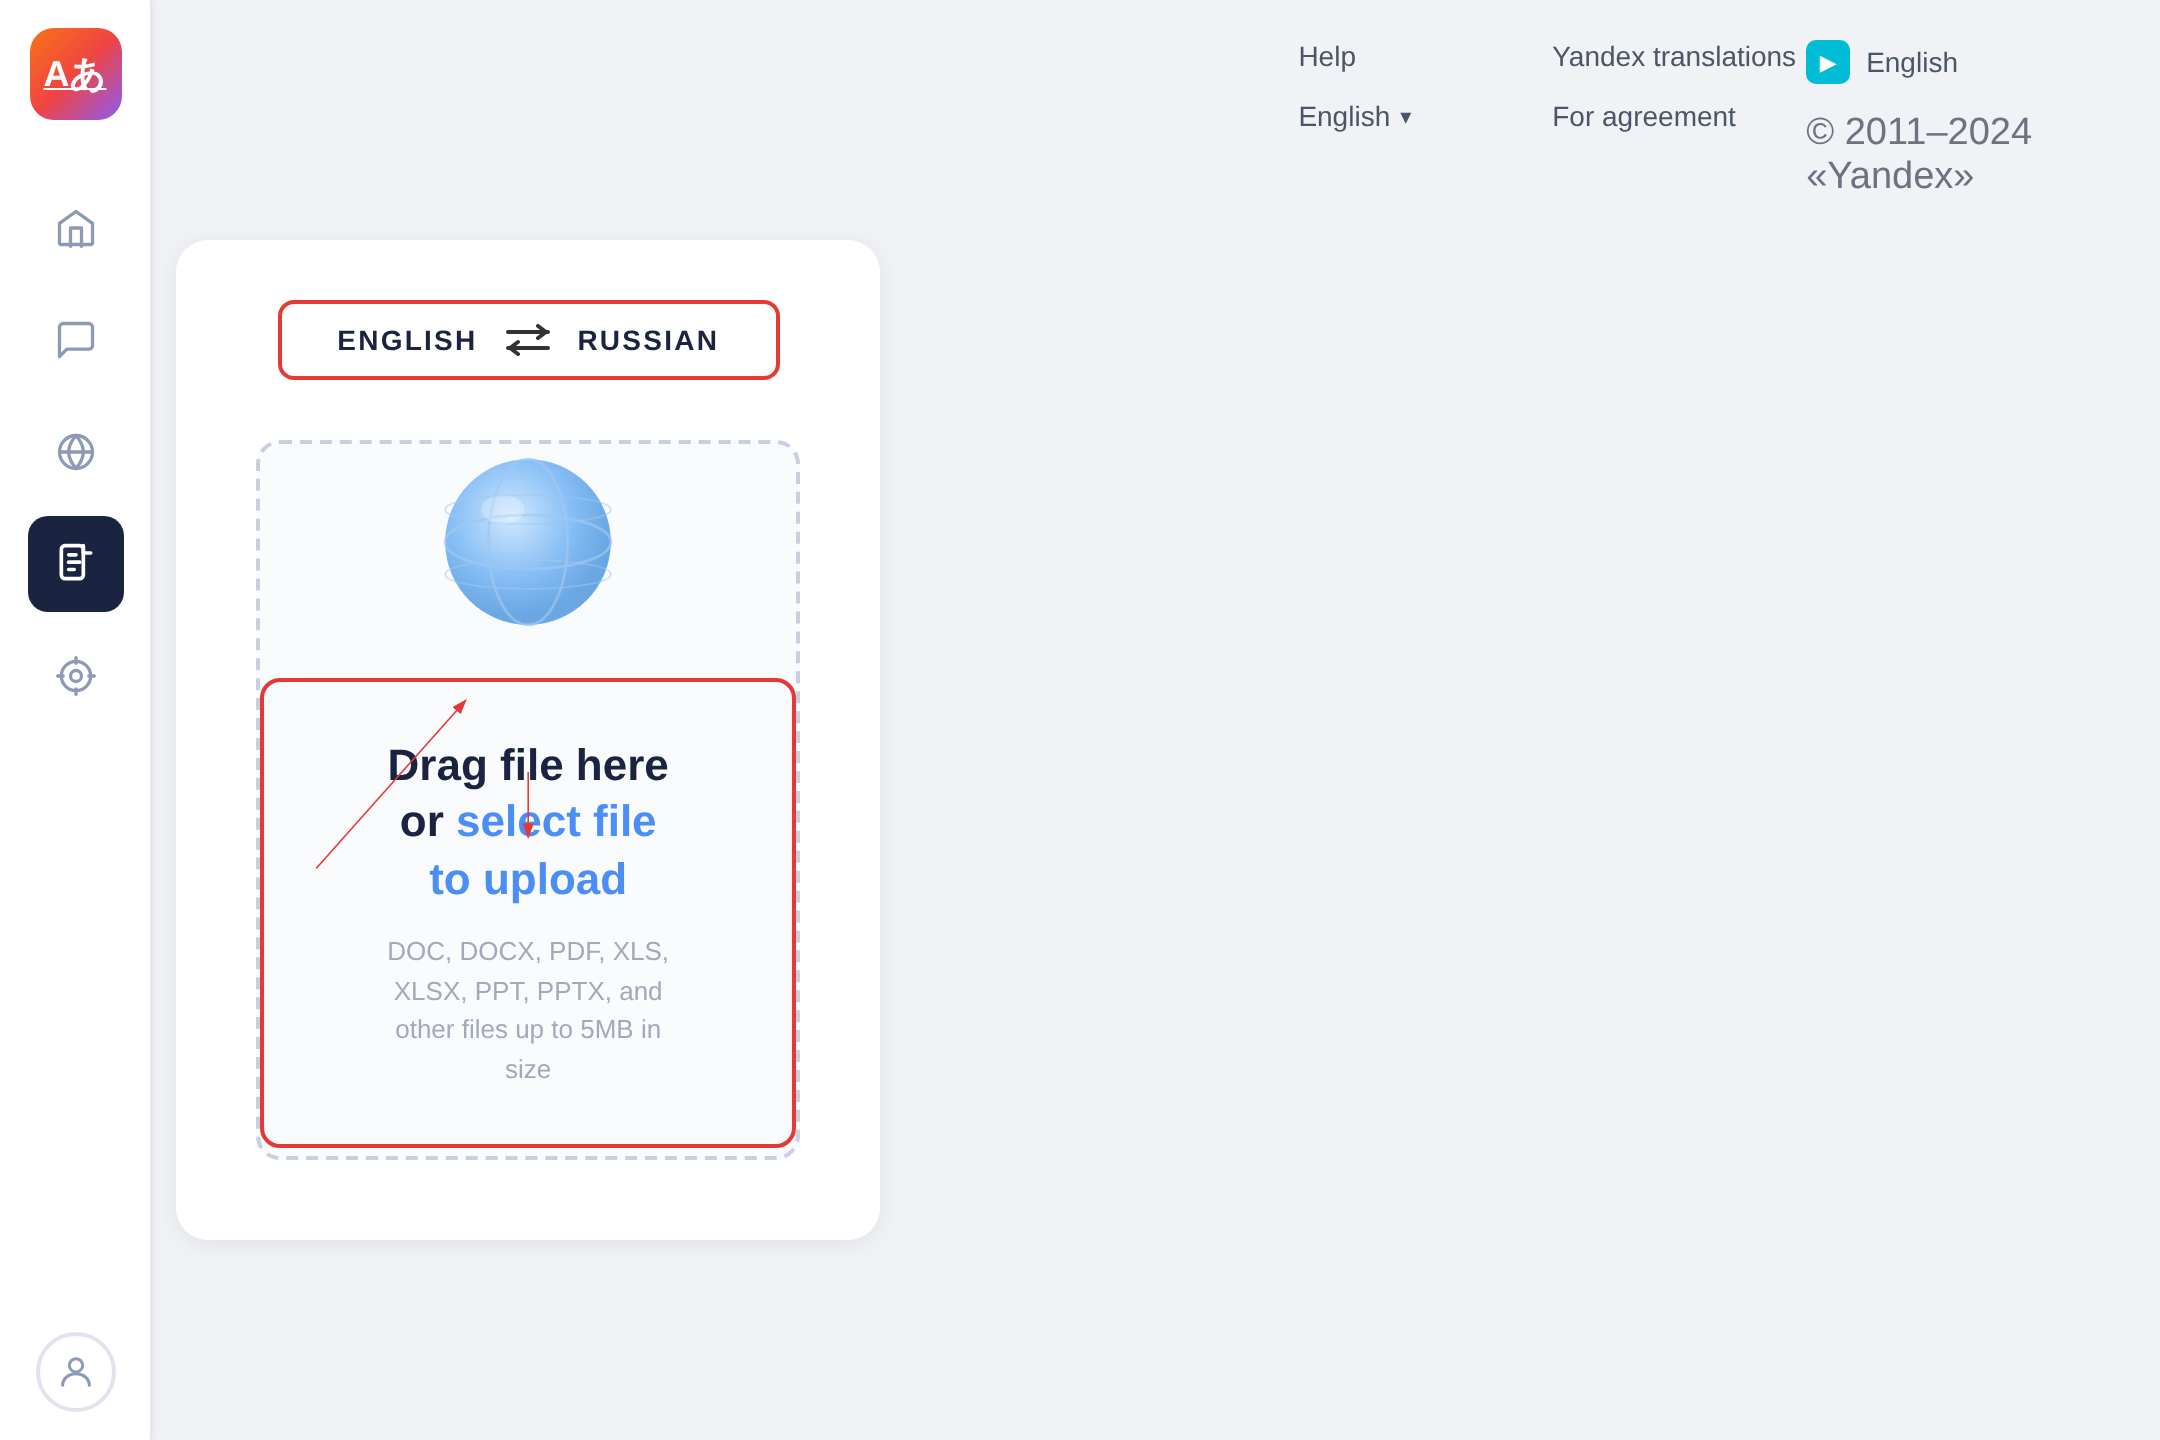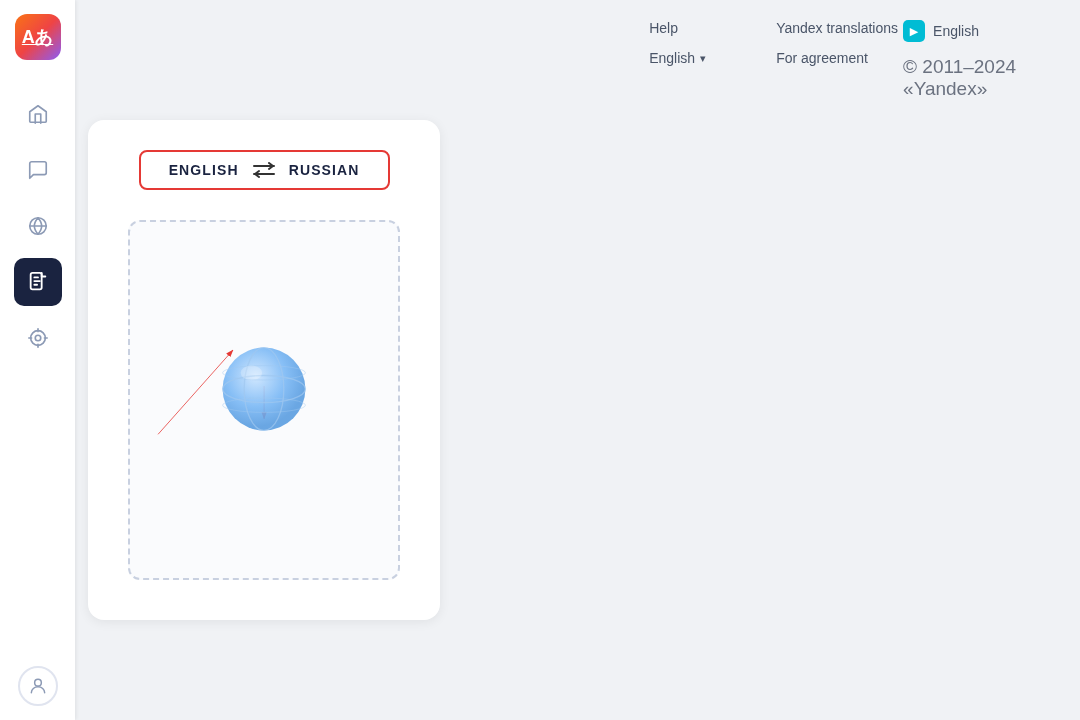--- a/index.html
+++ b/index.html
@@ -320,20 +320,26 @@
             <circle cx="50" cy="50" r="46" fill="url(#globeGrad)" opacity="0.9"></circle>
             <ellipse cx="50" cy="50" rx="22" ry="46" fill="none" stroke="#a0c8f0" stroke-width="1.5" opacity="0.7"></ellipse>
             <ellipse cx="50" cy="50" rx="46" ry="15" fill="none" stroke="#a0c8f0" stroke-width="1.5" opacity="0.7"></ellipse>
             <ellipse cx="50" cy="32" rx="46" ry="8" fill="none" stroke="#a0c8f0" stroke-width="1" opacity="0.5"></ellipse>
             <ellipse cx="50" cy="68" rx="46" ry="8" fill="none" stroke="#a0c8f0" stroke-width="1" opacity="0.5"></ellipse>
 
             <ellipse cx="36" cy="32" rx="12" ry="8" fill="white" opacity="0.25"></ellipse>
           </svg>
         </div>
 
+        <div class="upload-box">
+          <div class="upload-title">
+            <span>Drag file here or </span><span class="link-part">select file to upload</span>
+          </div>
+          <div class="upload-subtitle">DOC, DOCX, PDF, XLS, XLSX, PPT, PPTX, and other files up to 5MB in size</div>
+        </div>
 
       </div>
     </div>
   </div>
 
   <div class="footer">
     <div class="footer-col">
       <a class="footer-link">Help</a>
       <a class="footer-link">
         <span>English</span>

